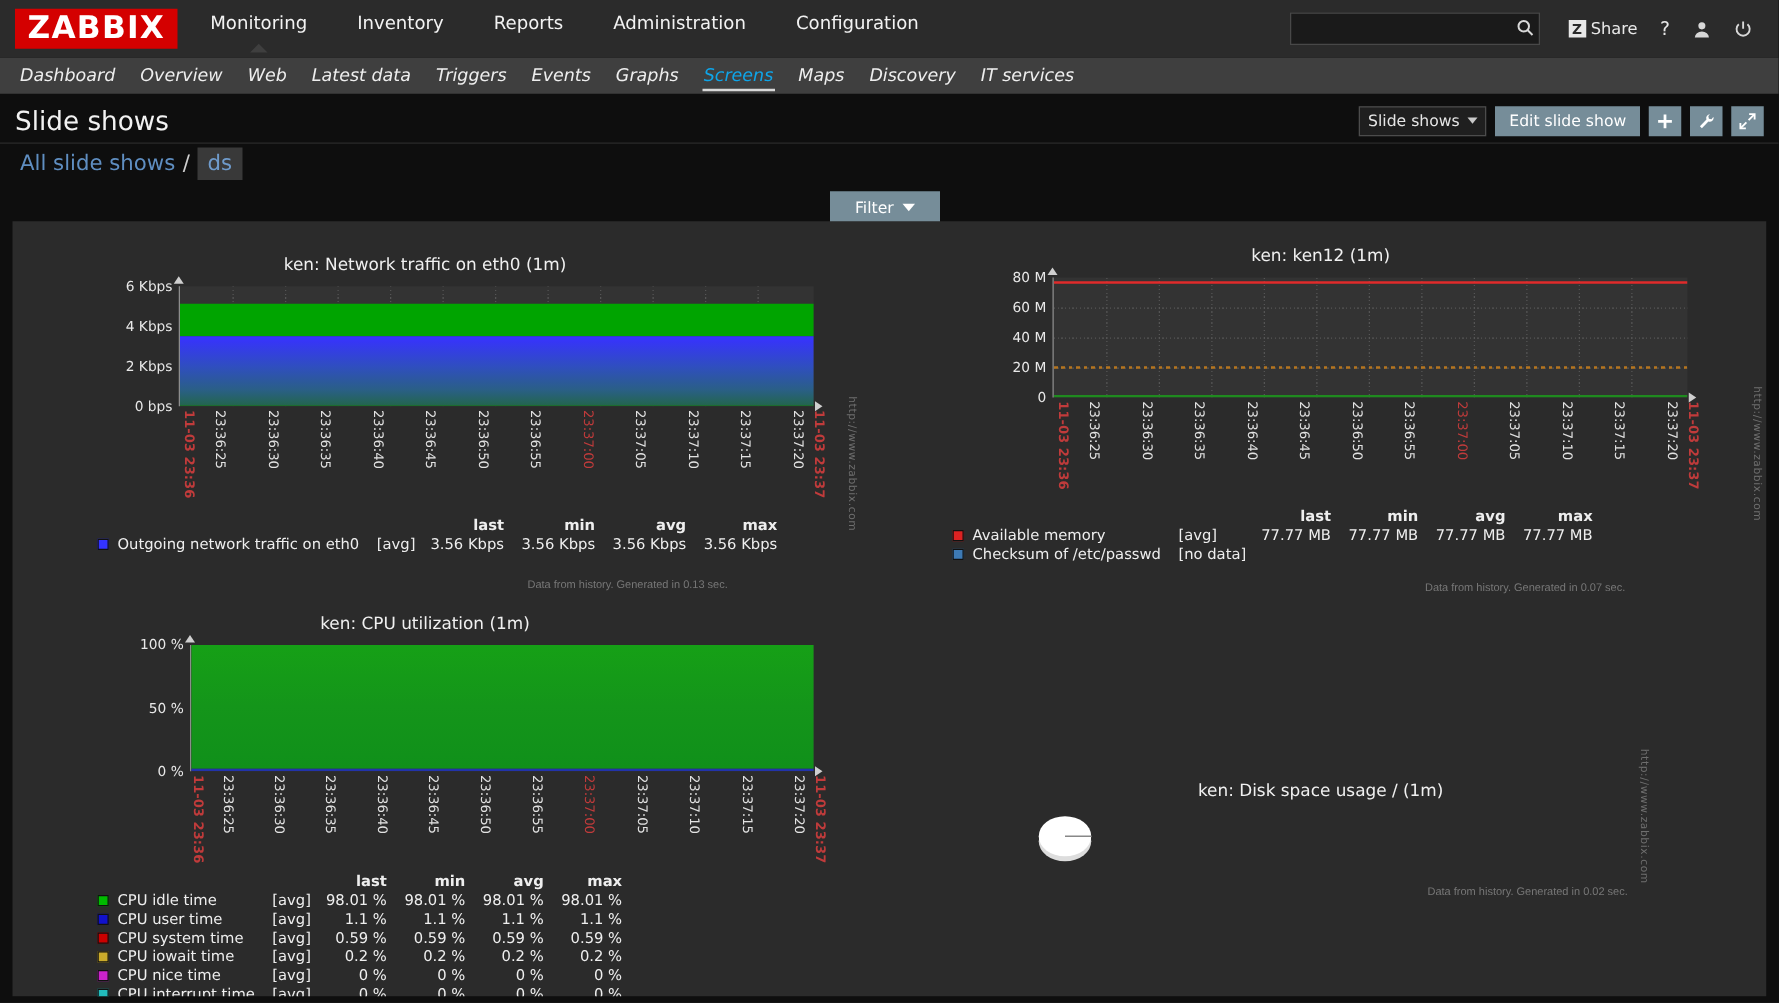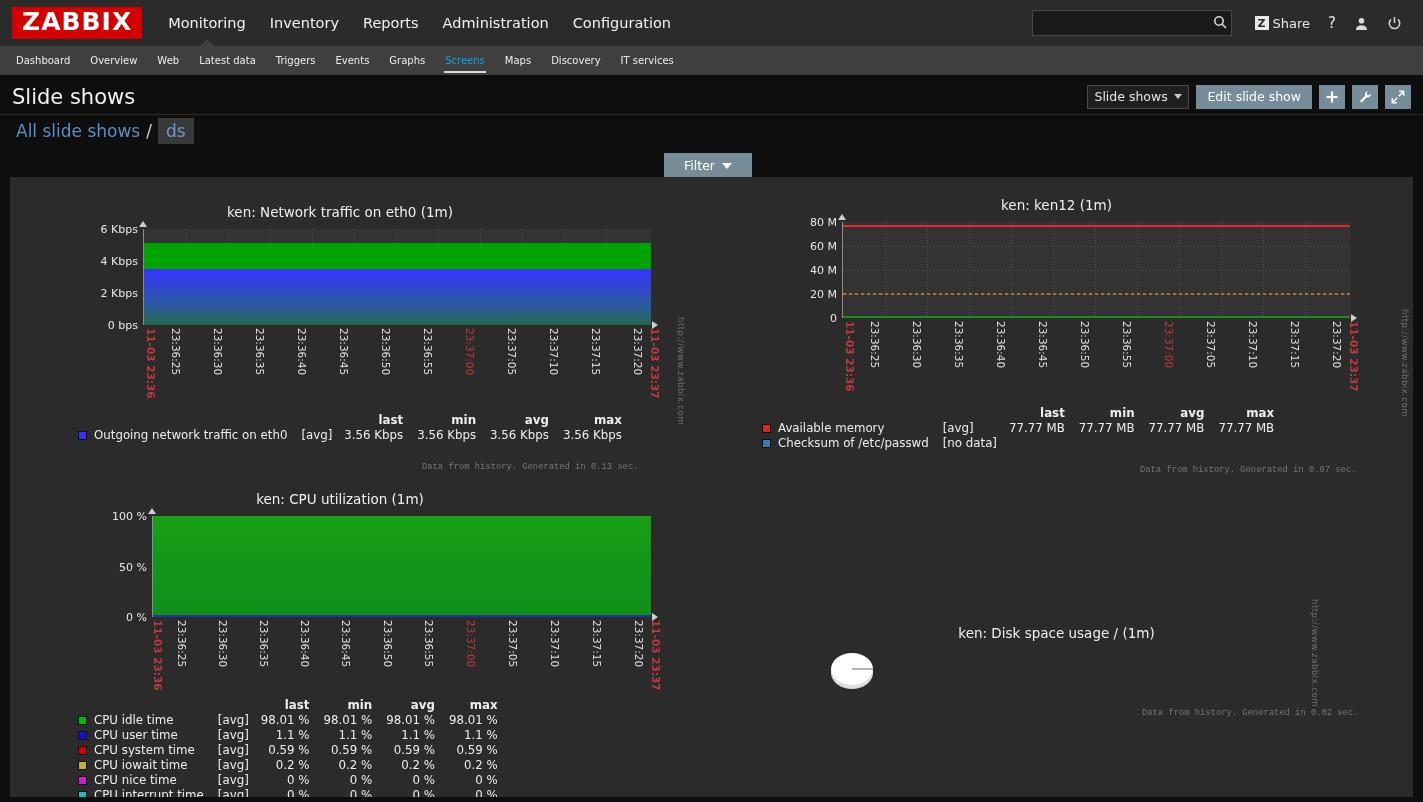--- a/index.html
+++ b/index.html
@@ -18,21 +18,21 @@
     padding: 0 12px 0 0;
     position: relative;
   }
   .logo {
     background: #d40000; color: #fff;
     font-family: "DejaVu Sans", sans-serif;
     font-weight: bold; font-size: 25px; letter-spacing: 1px;
     padding: 2px 10px 3px 10px; margin: 0 14px 0 12px;
     line-height: 1.05;
   }
-  .mainmenu { display: flex; align-items: center; height: 37px; }
+  .mainmenu { display: flex; align-items: flex-end; height: 37px; gap: 16px; }
   .mainmenu .mi {
     color: #f2f2f2; font-size: 14.5px;
     padding: 0 12px; height: 46px;
     display: flex; align-items: center; cursor: pointer;
     position: relative;
   }
   .mainmenu .mi.sel::after {
     content: ""; position: absolute; left: 50%; bottom: 0;
     transform: translateX(-50%);
     border-left: 7px solid transparent;
@@ -62,23 +62,23 @@
     font-size: 11px; width: 14px; height: 14px;
     display: inline-flex; align-items: center; justify-content: center;
   }
 
   
   .subnav {
     height: 29px; background: #3f3f3f;
     display: flex; align-items: center; padding-left: 6px;
   }
   .subnav .si {
-    color: #eeeeee; font-size: 10px; padding: 0 10px;
+    color: #eeeeee; font-size: 14px; padding: 0 10px;
     height: 29px; display: flex; align-items: center;
-    cursor: pointer; position: relative;
+    cursor: pointer; position: relative; font-style: italic;
   }
   .subnav .si.sel { color: #0ea5e9; }
   .subnav .si.sel::after {
     content: ""; position: absolute; left: 9px; right: 9px; bottom: 2px;
     height: 2px; background: #d8d8d8;
   }
 
   
   .header {
     height: 36px; display: flex; align-items: center;
@@ -206,21 +206,21 @@
   .legend td.name { padding-right: 14px; }
   .legend td.agg { padding-right: 12px; }
   .legend td.num { text-align: right; padding-right: 14px; min-width: 62px; }
   .legend th {
     font-weight: bold; text-align: right; padding-right: 14px;
     font-size: 11.8px; line-height: 15px; color: #eeeeee;
     font-family: "DejaVu Sans", sans-serif;
   }
   .footnote {
     position: absolute; font-size: 8.8px; color: #777777;
-    font-family: Liberation Mono, monospace; white-space: nowrap; text-align: right;
+    font-family: Liberation Sans, sans-serif; white-space: nowrap; text-align: right;
   }
 </style>
 </head>
 <body>
 
 <div class="topnav">
   <div class="logo">ZABBIX</div>
   <div class="mainmenu">
     <div class="mi sel">Monitoring</div>
     <div class="mi">Inventory</div>

